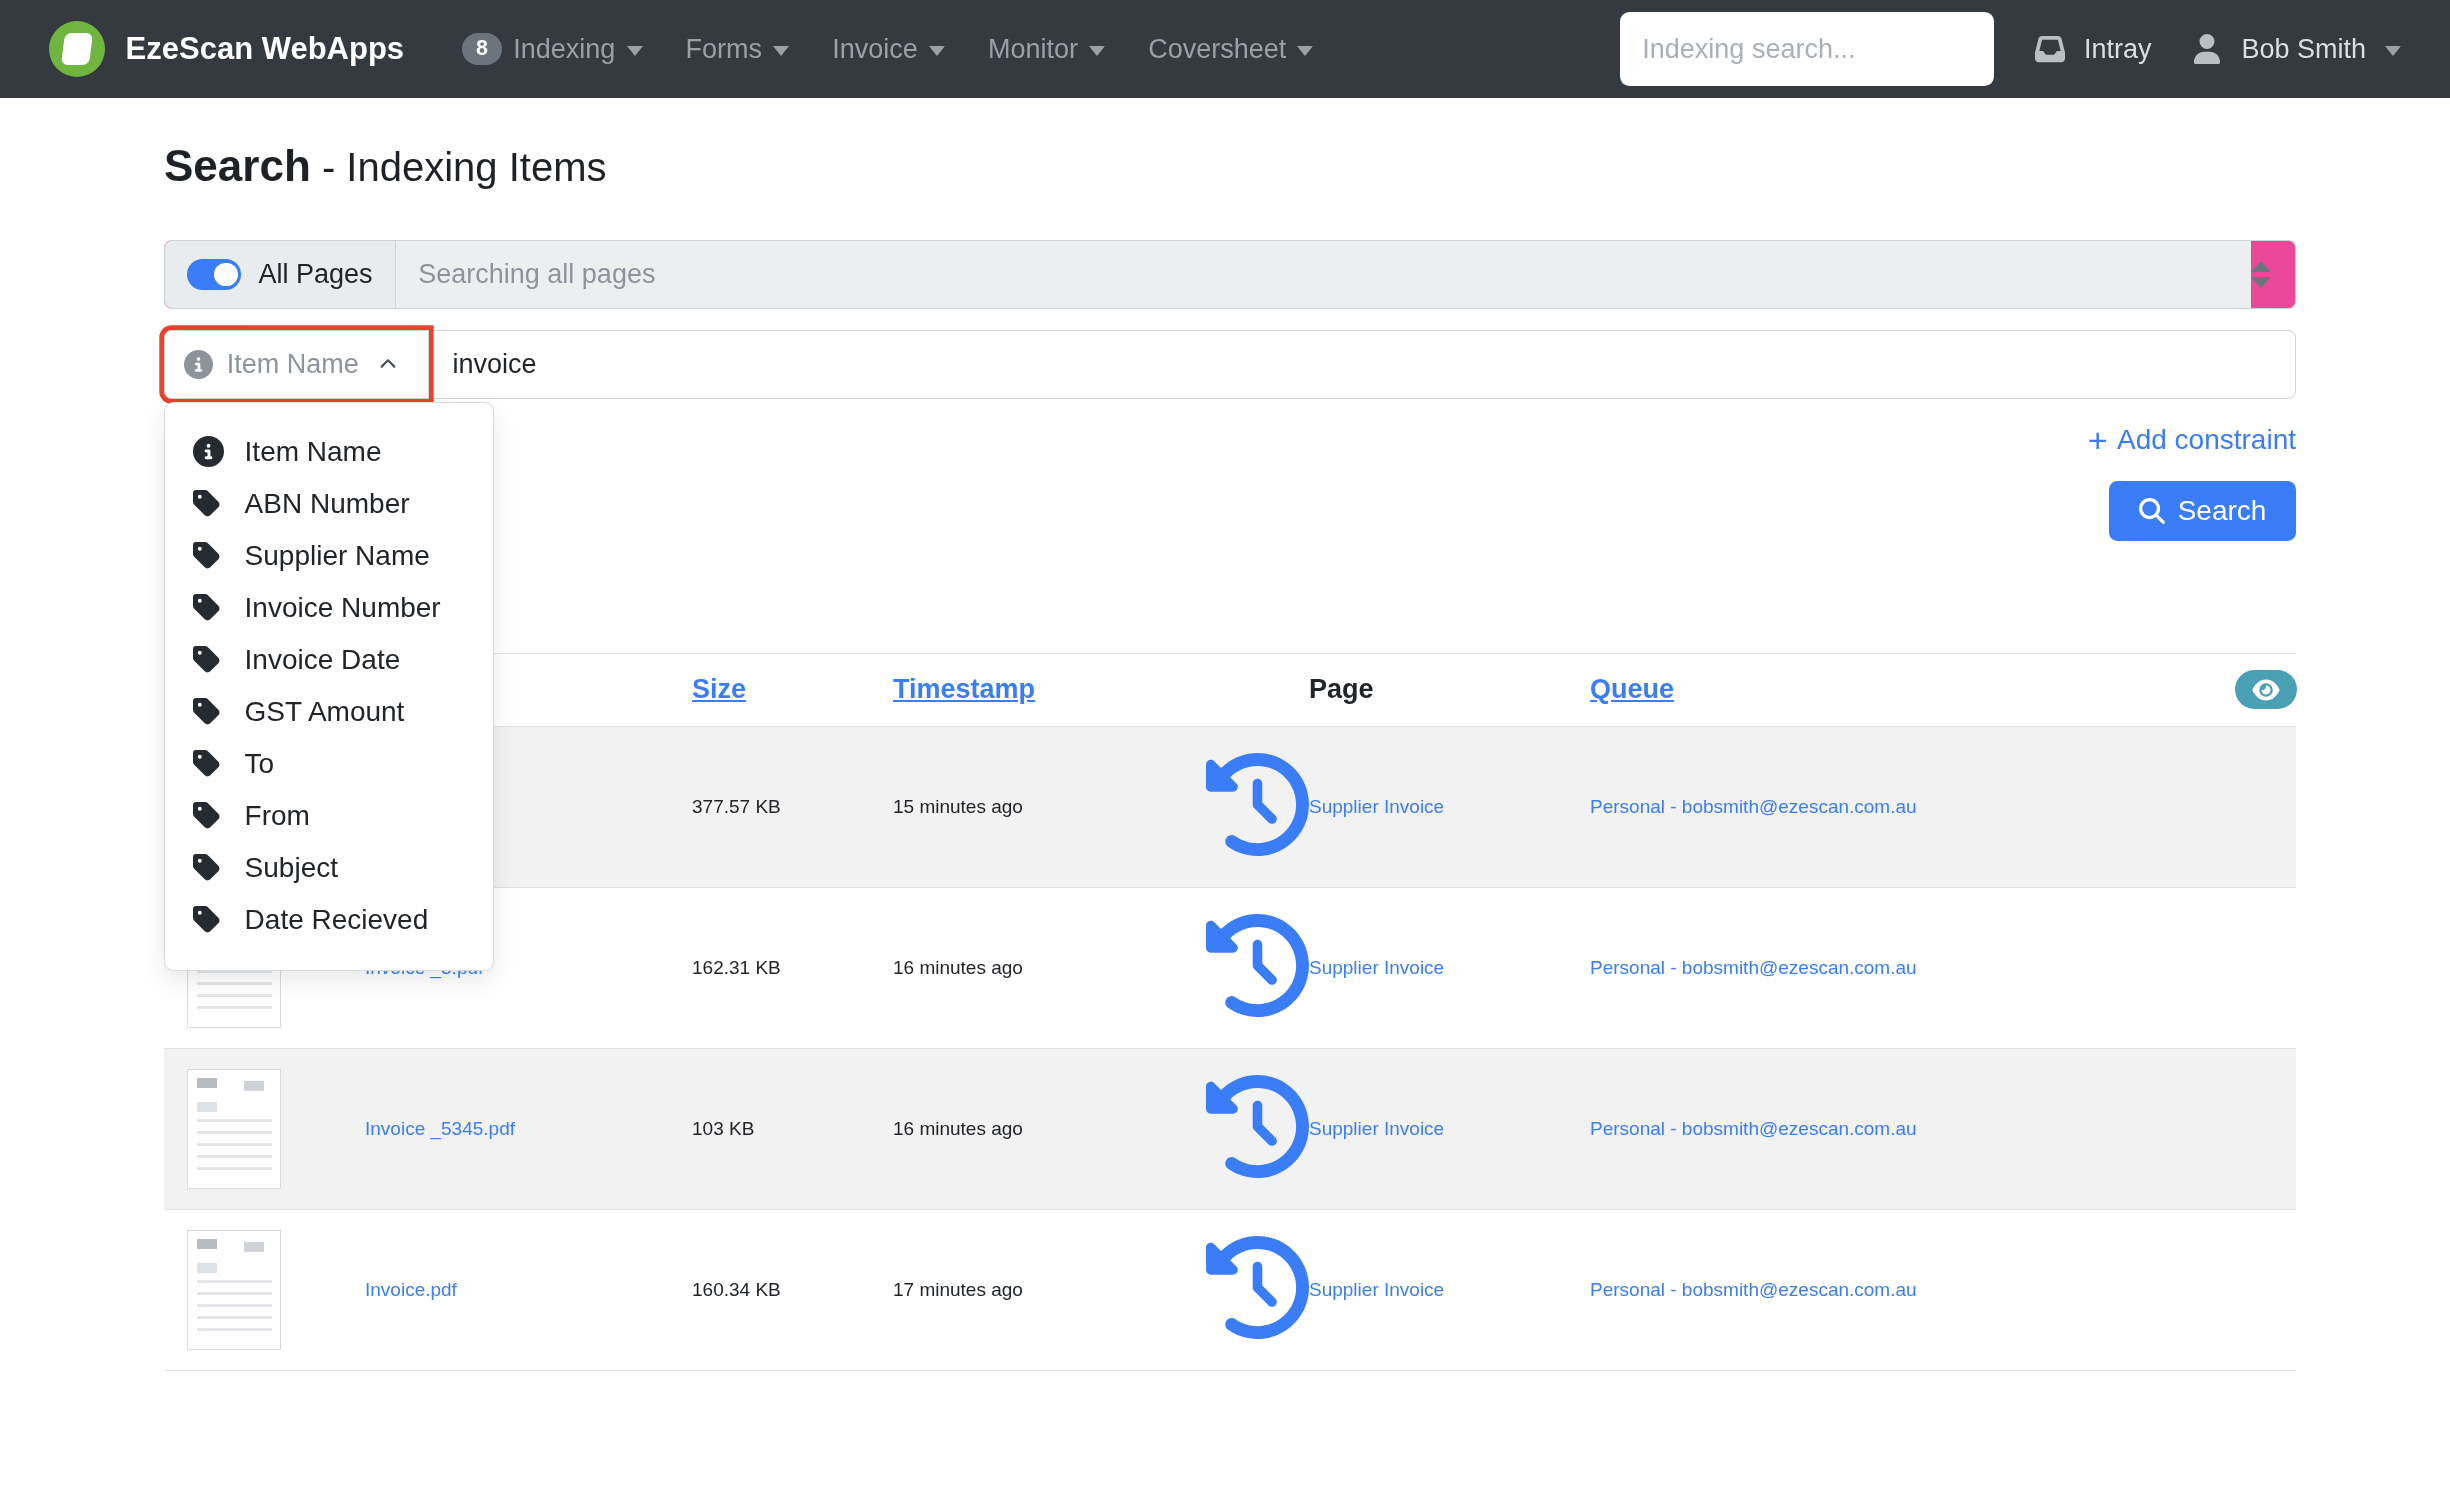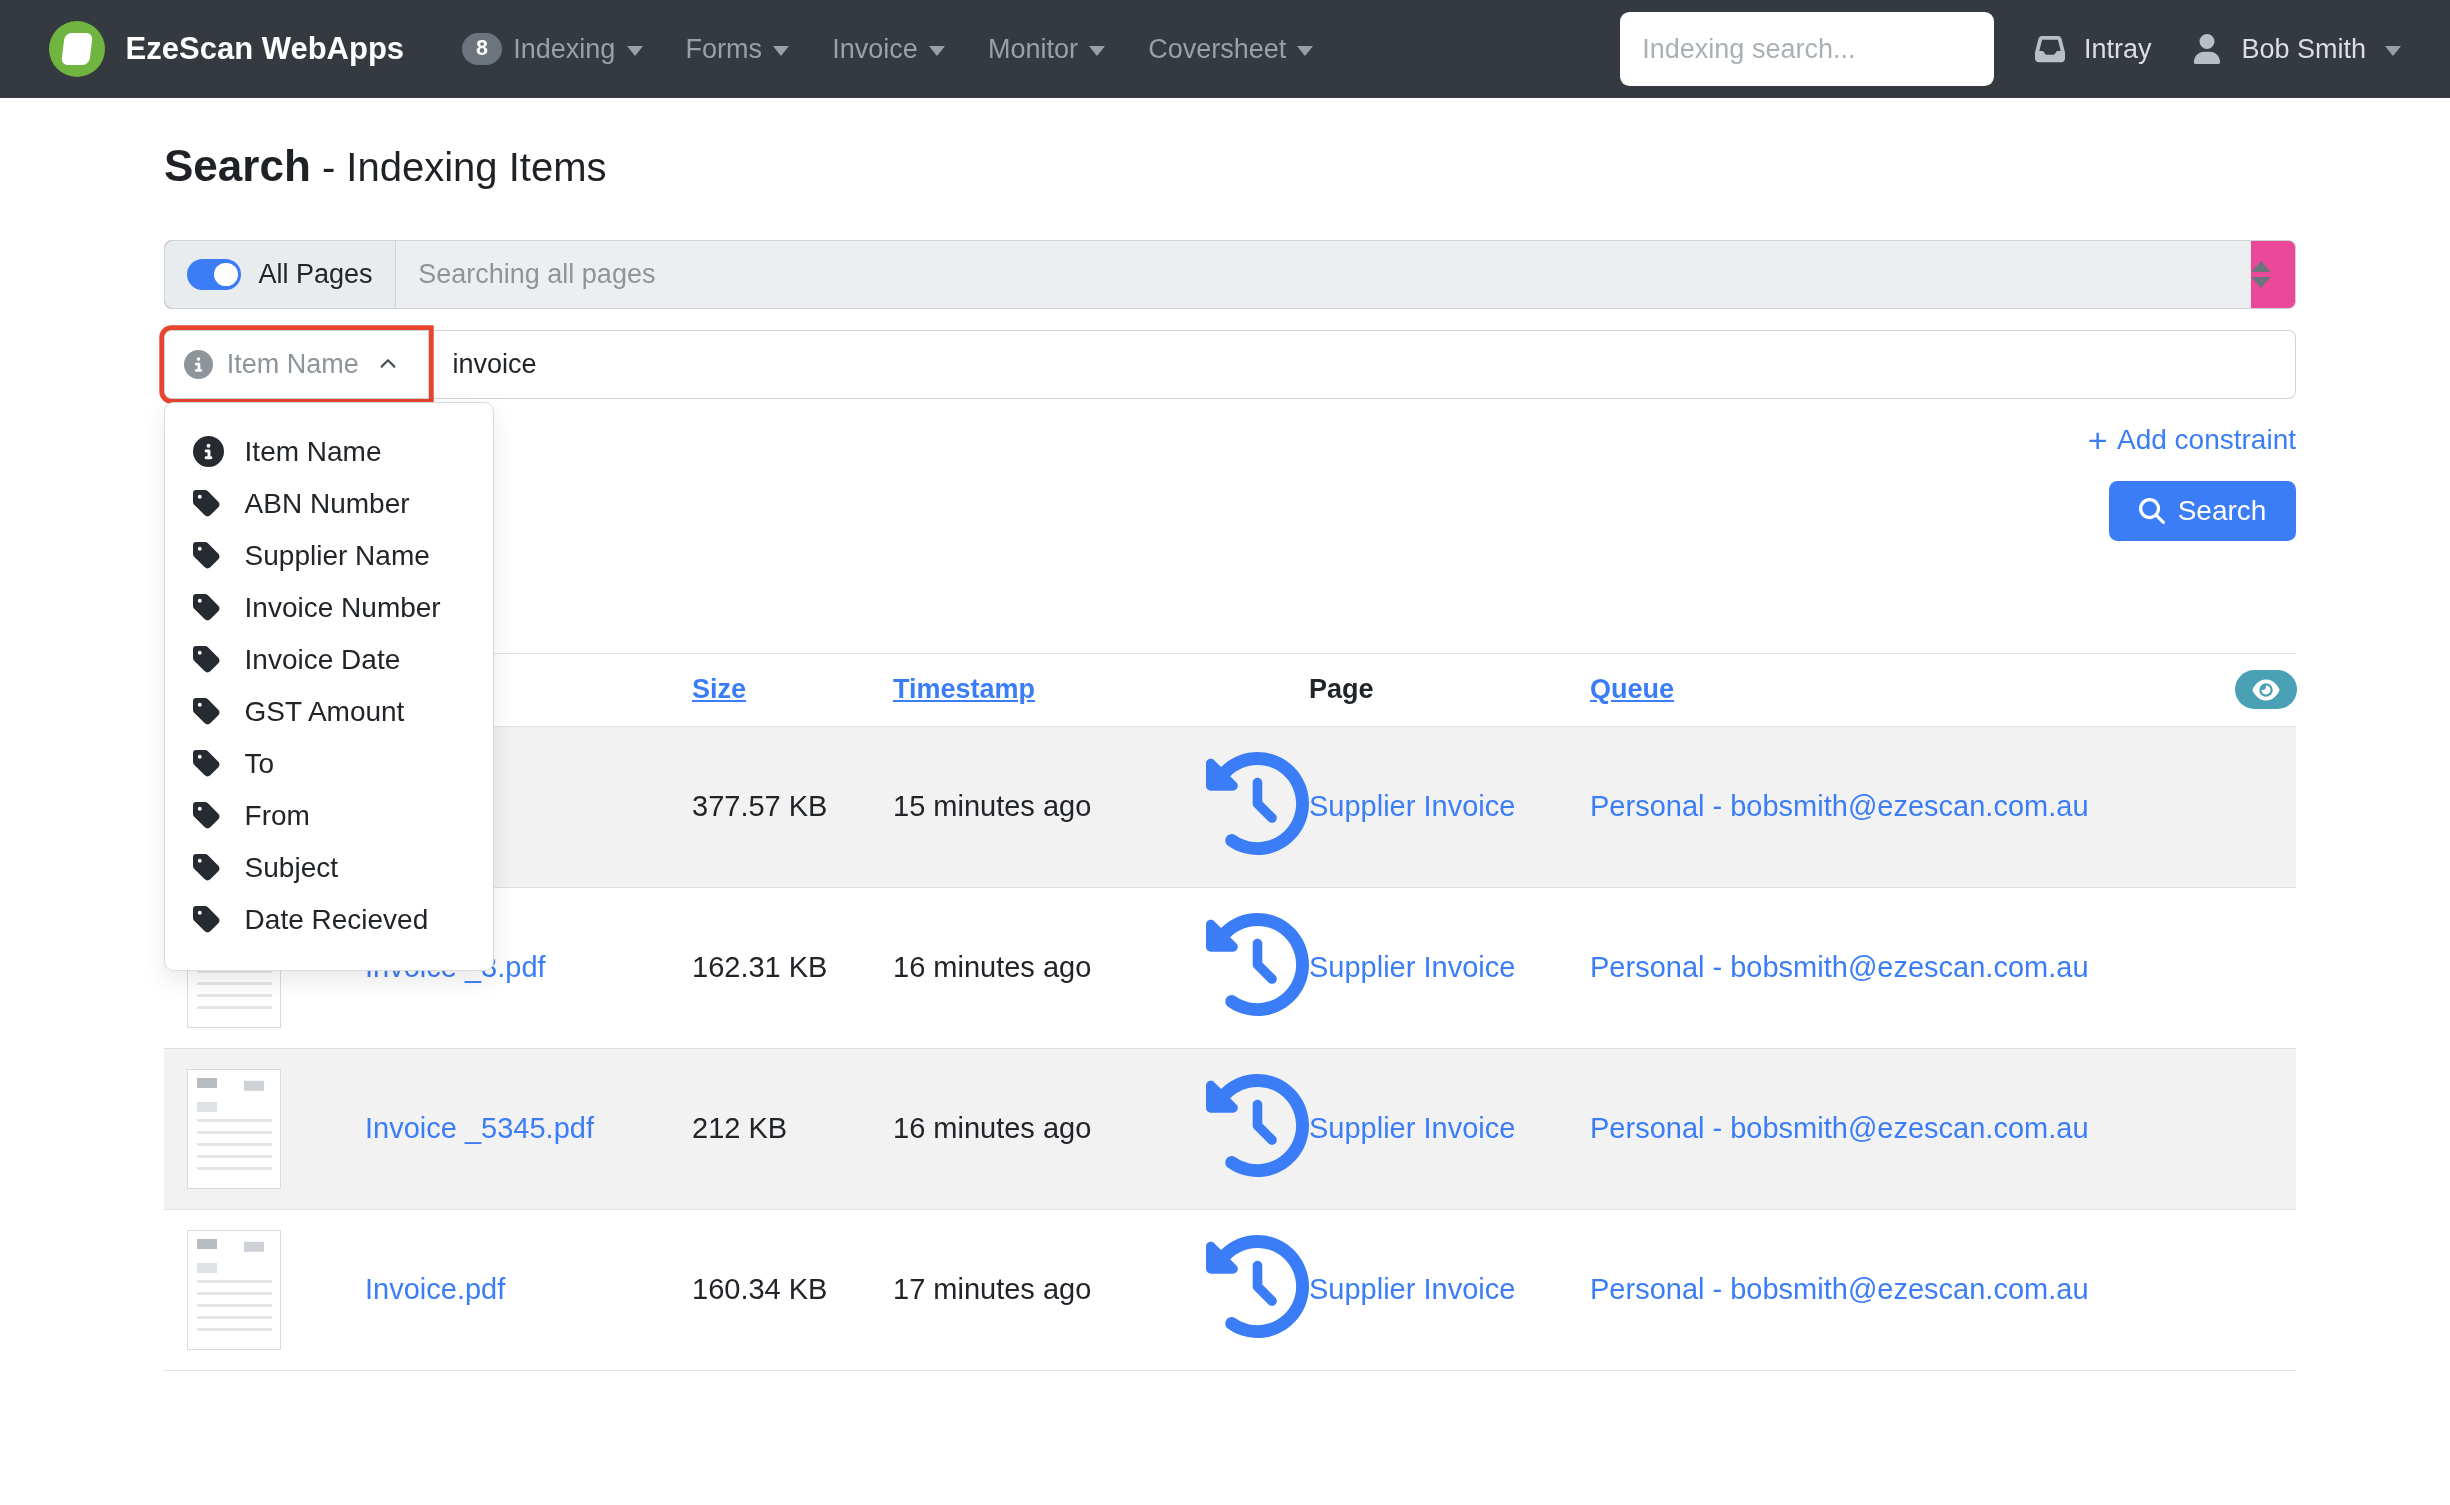--- a/index.html
+++ b/index.html
@@ -65,21 +65,21 @@
   .search-btn svg { width:26px; height:26px; fill:#fff; }
 
   
   .table { margin-top:112px; border-top:0.9px solid #dee2e6; }
   .t-header, .t-row { display:grid; grid-template-columns:201px 327px 201px 313px 103px 281px 645px 1fr; align-items:center; }
   .t-header { height:73px; border-bottom:1.9px solid #dee2e6; font-weight:700; font-size:27px; }
   .th-link { color:#3b7df7; cursor:pointer;text-decoration:underline; }
   .th-plain { color:#212529; }
   .eye-btn { justify-self:end; width:62px; height:39px; border-radius:19.6px; background:#4aa0b5; border:none; display:flex; align-items:center; justify-content:center; cursor:pointer; }
   .eye-btn svg { width:28px; height:24px; fill:#ffffff; }
-  .t-row { min-height:161px; border-bottom:0.9px solid #dee2e6; font-size:29px; }
+  .t-row { min-height:161px; border-bottom:0.9px solid #dee2e6; font-size:19px; }
   .t-row.alt { background:#f2f2f2; }
   .thumb { width:94px; height:120px; margin-left:23.4px; background:#ffffff; border:0.9px solid #d8dadd; position:relative; overflow:hidden; }
   .thumb::before { content:""; position:absolute; left:8.4px; top:8.4px; width:20.6px; height:10.3px; background:#b7bcc1; box-shadow:47px 2.8px 0 #ced2d6, 0 24px 0 #dfe2e5; }
   .thumb::after { content:""; position:absolute; left:8.4px; right:8.4px; top:49px; height:58px; background:repeating-linear-gradient(to bottom, #e4e7ea 0 2.8px, transparent 2.8px 12px); }
   .file-link, .cell-link { color:#3b7df7; cursor:pointer; text-decoration:none; }
   .t-row:first-child .file-link { margin-left:130px; }
   .cell-dark { color:#212529; }
   .history-btn { width:32px; height:32px; cursor:pointer; }
   .history-btn svg { width:100%; height:100%; fill:#3b7df7; }
 </style>
@@ -287,21 +287,21 @@
       <div><a class="cell-link">Supplier Invoice</a></div>
       <div><a class="cell-link">Personal - bobsmith@ezescan.com.au</a></div>
       <div></div>
     </div>
 
     <div class="t-row alt">
       <div>
           <div class="thumb"></div>
         </div>
       <div><a class="file-link">Invoice _5345.pdf</a></div>
-      <div class="cell-dark">212 KB</div>
+      <div class="cell-dark">103 KB</div>
       <div class="cell-dark">16 minutes ago</div>
       <div><span class="history-btn"><svg viewBox="0 0 512 512">
               <path d="M75 75L41 41C25.9 25.9 0 36.6 0 57.9V168c0 13.3 10.7 24 24 24H134.1c21.4 0 32.1-25.9 17-41l-30.8-30.8C155 85.5 203 64 256 64c106 0 192 86 192 192s-86 192-192 192c-40.8 0-78.6-12.7-109.7-34.4c-14.5-10.1-34.4-6.6-44.6 7.9s-6.6 34.4 7.9 44.6C151.2 495 201.7 512 256 512c141.4 0 256-114.6 256-256S397.4 0 256 0C185.3 0 121.3 28.7 75 75zM256 128c-13.3 0-24 10.7-24 24V256c0 6.4 2.5 12.5 7 17l72 72c9.4 9.4 24.6 9.4 33.9 0s9.4-24.6 0-33.9l-65-65V152c0-13.3-10.7-24-24-24z"></path>
             </svg></span></div>
       <div><a class="cell-link">Supplier Invoice</a></div>
       <div><a class="cell-link">Personal - bobsmith@ezescan.com.au</a></div>
       <div></div>
     </div>
 
     <div class="t-row">

